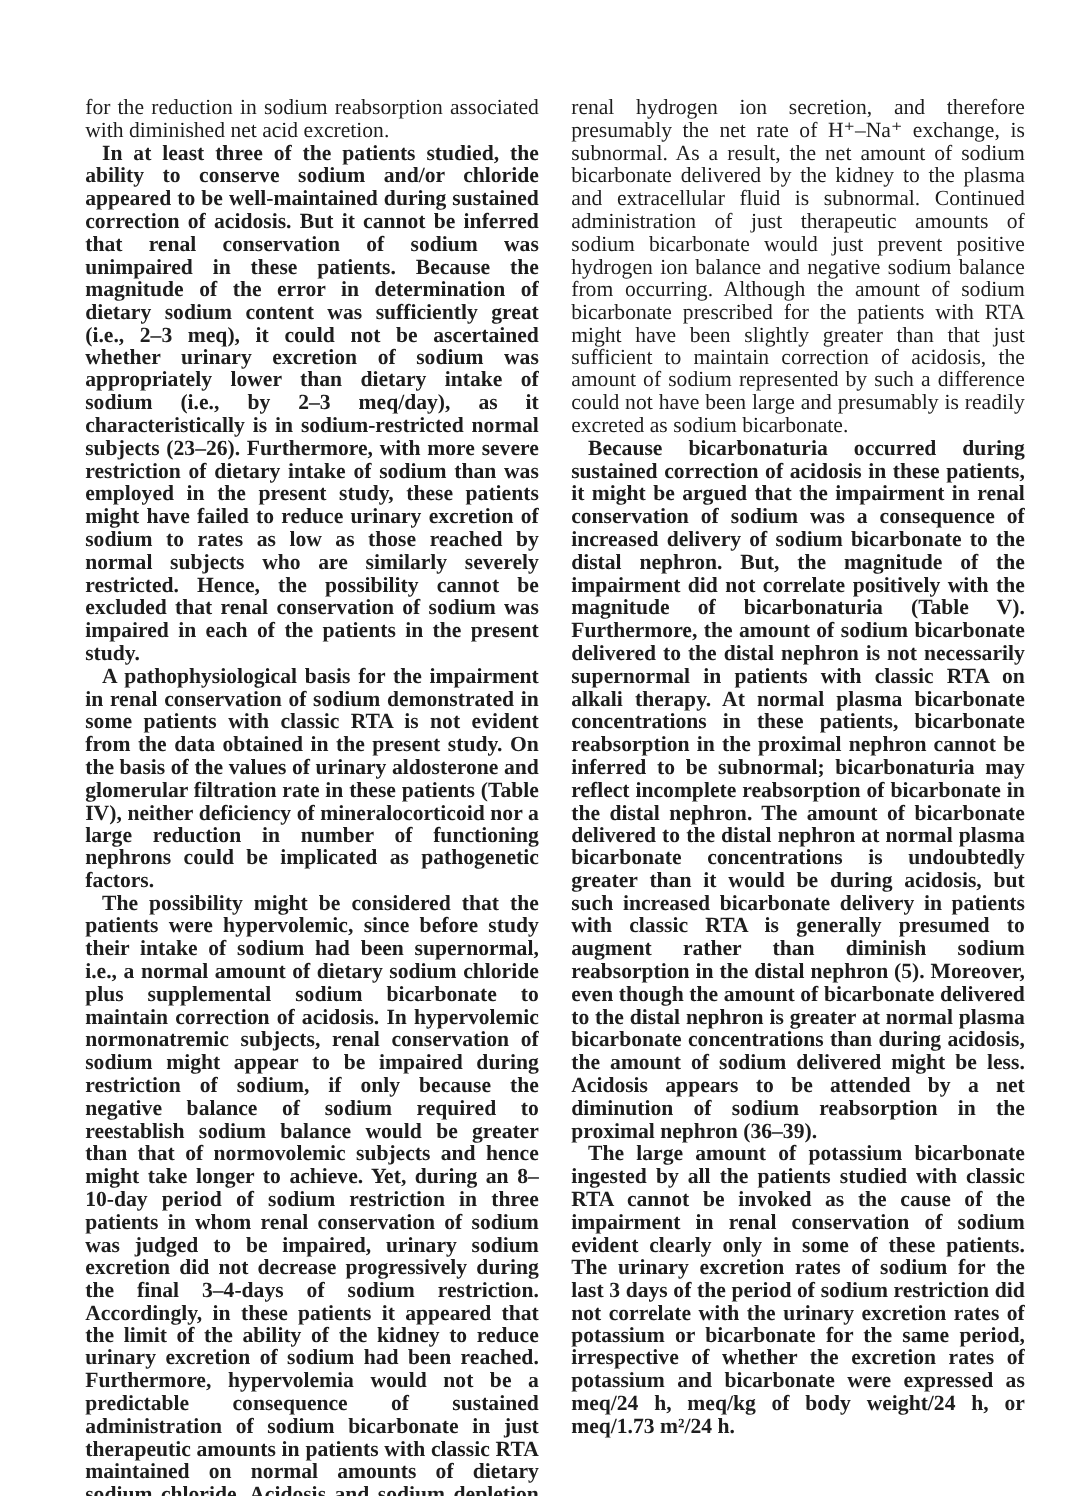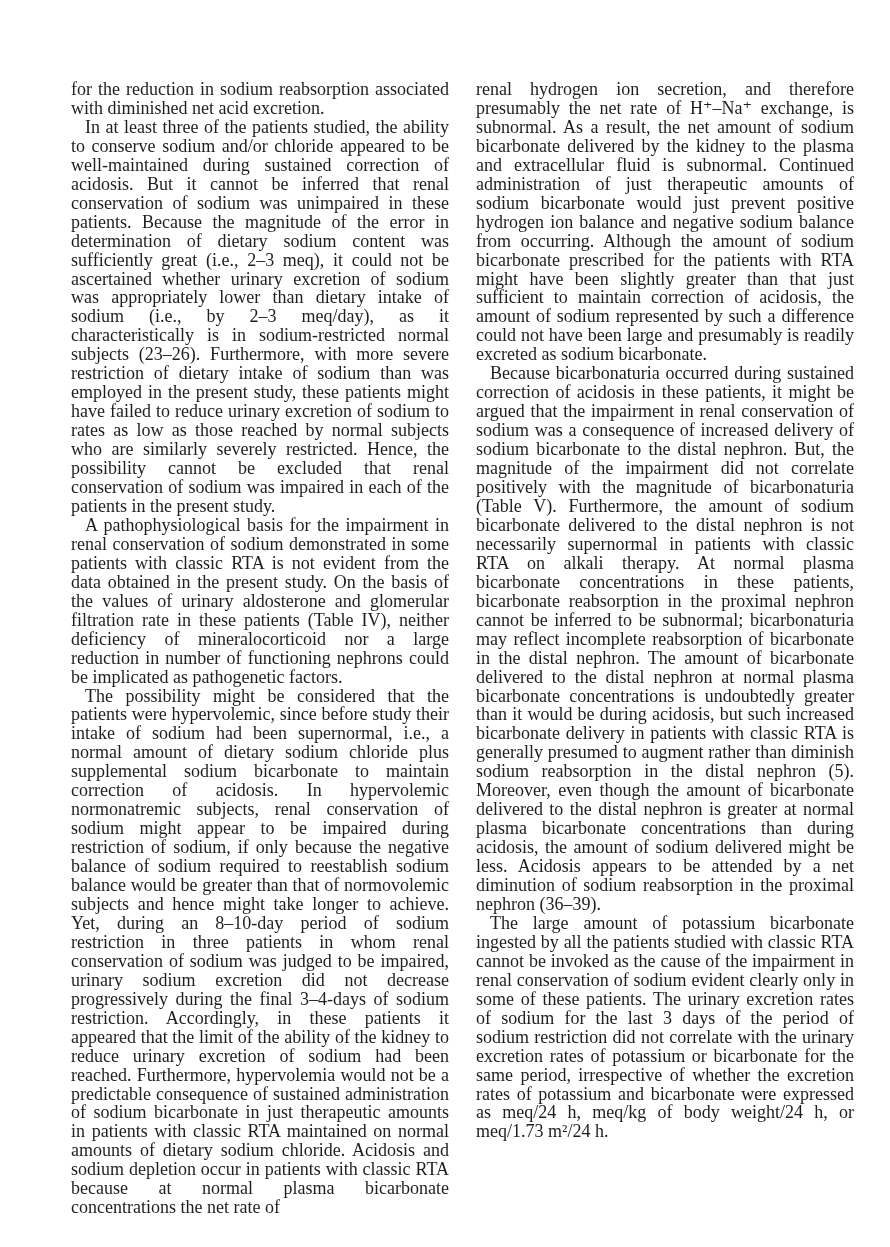--- a/index.html
+++ b/index.html
@@ -7,21 +7,21 @@
   .page { position: absolute; left: 0; top: 0; width: 890px; height: 1247px; }
   .col {
     position: absolute; top: 80px; width: 378px;
     font-family: "Liberation Serif", "DejaVu Serif", serif;
     font-size: 18px; line-height: 18.95px; color: #1e1e1e;
     text-align: justify; hyphens: manual;
   }
   .col.left { left: 71px; }
   .col.right { left: 476px; }
   .col p { margin: 0; text-indent: 0; }
-  .col p.indent { text-indent: 14px; }
+  .col p.indent { text-indent: 14px; font-weight: bold; }
   .col p.cont { text-indent: 0; }
   .footer {
     position: absolute; top: 1119px; left: 72px;
     font-family: "Liberation Serif", "DejaVu Serif", serif;
     font-size: 15.5px; color: #1e1e1e; white-space: nowrap;
   }
   .footer .pagenum { display: inline-block; width: 60px; letter-spacing: 0.5px; }
   .footer .authors { font-style: italic; letter-spacing: 0.9px; }
 </style>
 </head>

